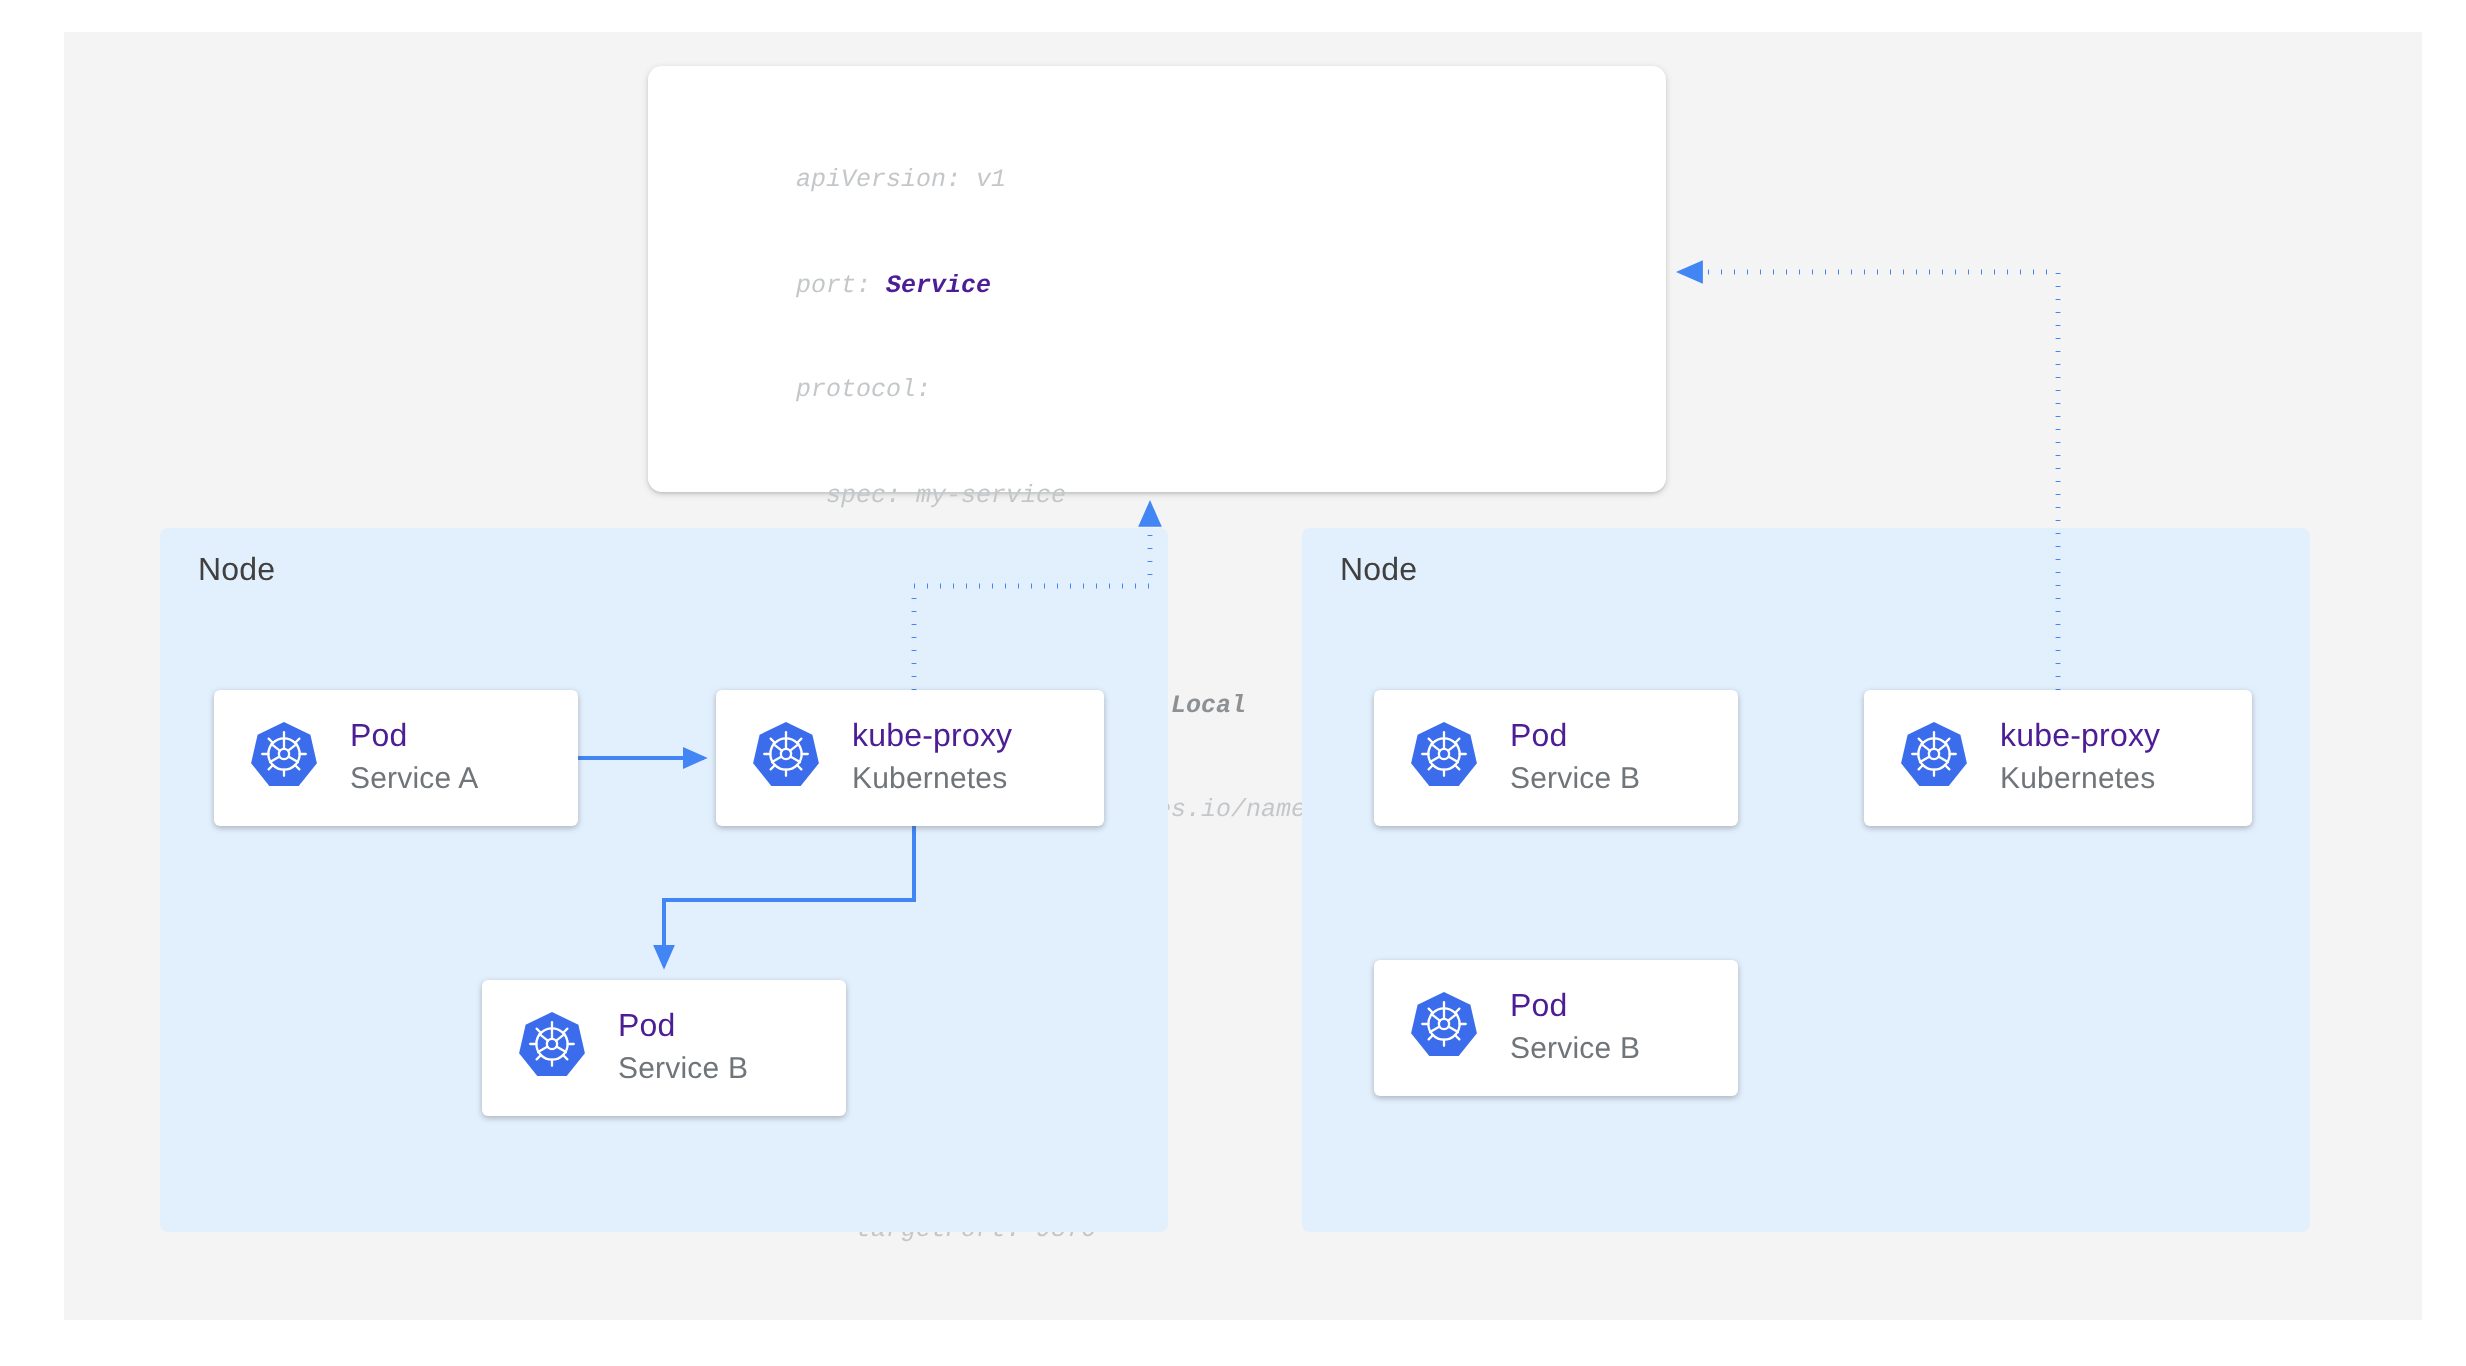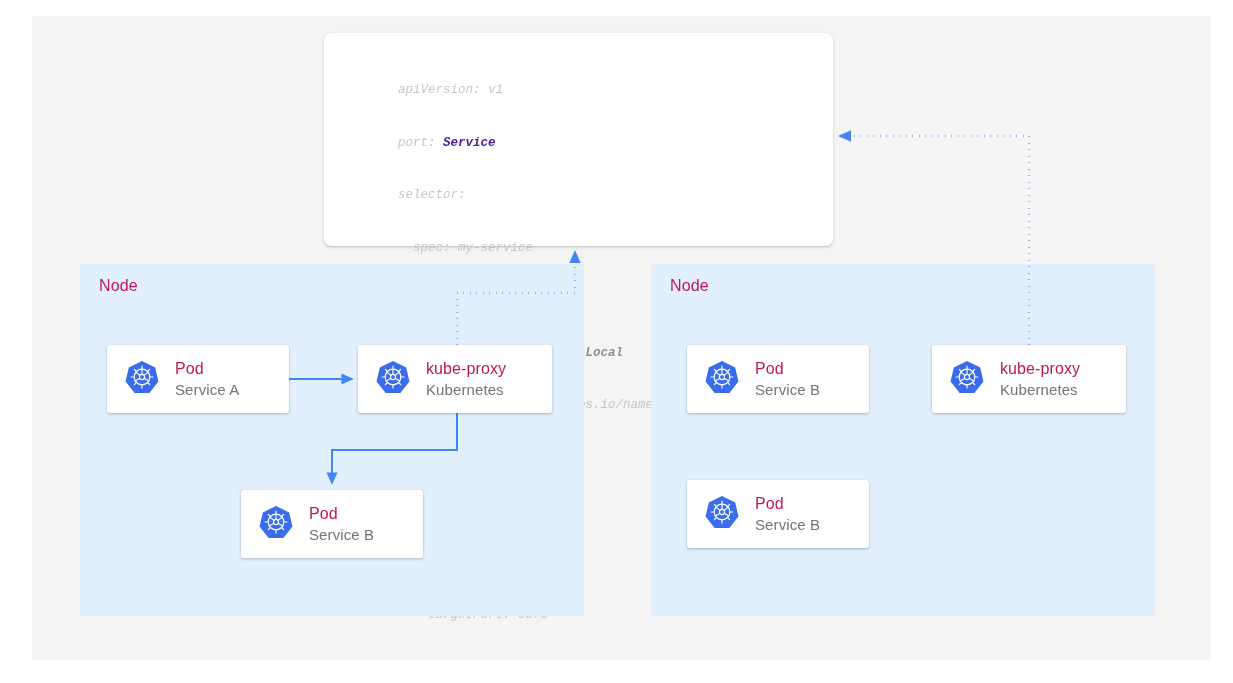--- a/index.html
+++ b/index.html
@@ -51,21 +51,21 @@
     position: absolute;
     background: #e2effc;
     border-radius: 4px;
   }
   #node-left  { left: 80px;  top: 264px; width: 504px; height: 352px; }
   #node-right { left: 651px; top: 264px; width: 504px; height: 352px; }
   .node-label {
     position: absolute;
     left: 19px; top: 13px;
     font-size: 16px;
-    color: #be185d;
+    color: #404040;
     letter-spacing: .1px;
   }
 
   
   .card {
     position: absolute;
     background: #ffffff;
     border-radius: 3px;
     box-shadow: 0 1px 3px rgba(60,64,67,.25), 0 1px 2px rgba(60,64,67,.10);
     display: flex;
@@ -77,21 +77,21 @@
     margin-right: 16px;
   }
   .card .txt {
     display: flex;
     flex-direction: column;
     justify-content: center;
     line-height: 1.22;
   }
   .card .title {
     font-size: 16px;
-    color: #be185d;
+    color: #4c1d95;
     letter-spacing: .1px;
   }
   .card .sub {
     font-size: 15px;
     color: #70757a;
     letter-spacing: .1px;
     margin-top: 2px;
   }
 
   
@@ -114,21 +114,21 @@
 <body>
 
 <div id="stage">
 
   <div class="canvas-panel"></div>
 
   <div class="yaml-card">
     <div class="yaml-body">
       <div class="yaml-line">apiVersion: v1</div>
       <div class="yaml-line"><span>port: </span><span class="b">Service</span></div>
-      <div class="yaml-line">selector:</div>
+      <div class="yaml-line">protocol:</div>
       <div class="yaml-line">  spec: my-service</div>
       <div class="yaml-line">spec:</div>
       <div class="yaml-line bold">  internalTrafficPolicy: Local</div>
       <div class="yaml-line">  selector: app.kubernetes.io/name: MyApp</div>
       <div class="yaml-line">  ports:</div>
       <div class="yaml-line">  - protocol: TCP</div>
       <div class="yaml-line">    port: 80</div>
       <div class="yaml-line">    targetPort: 9376</div>
     </div>
   </div>

